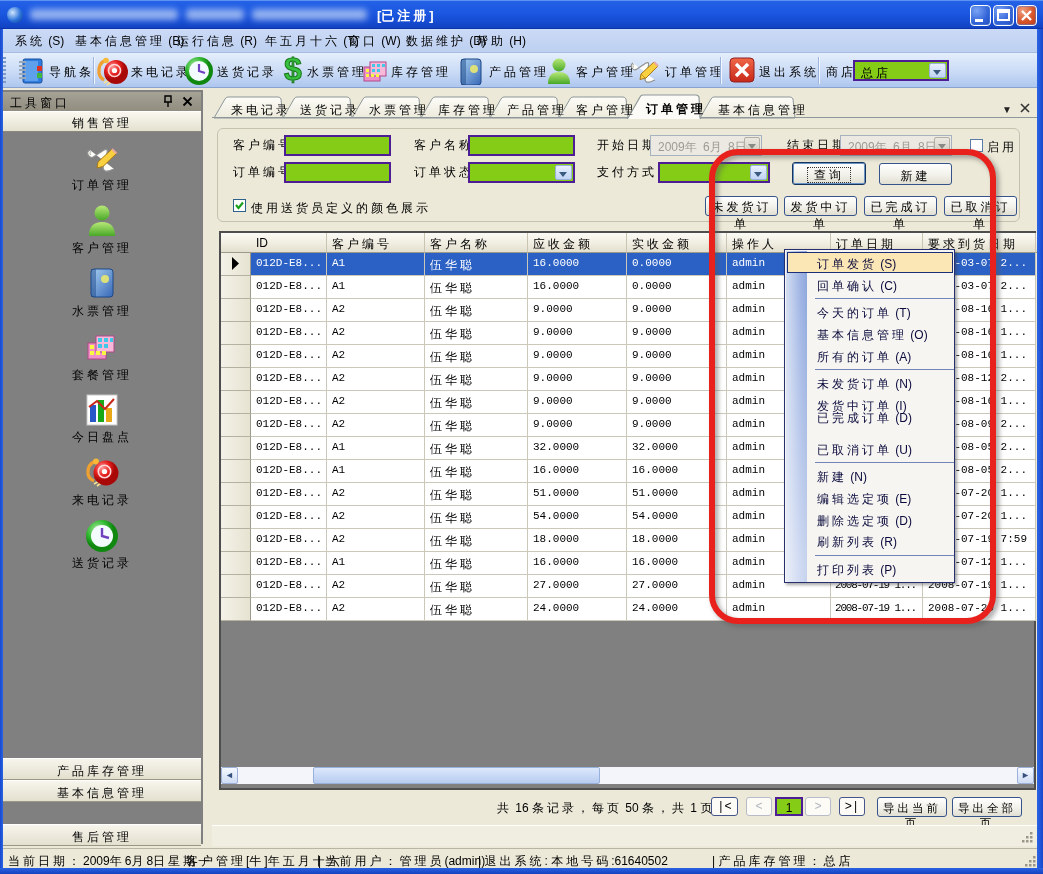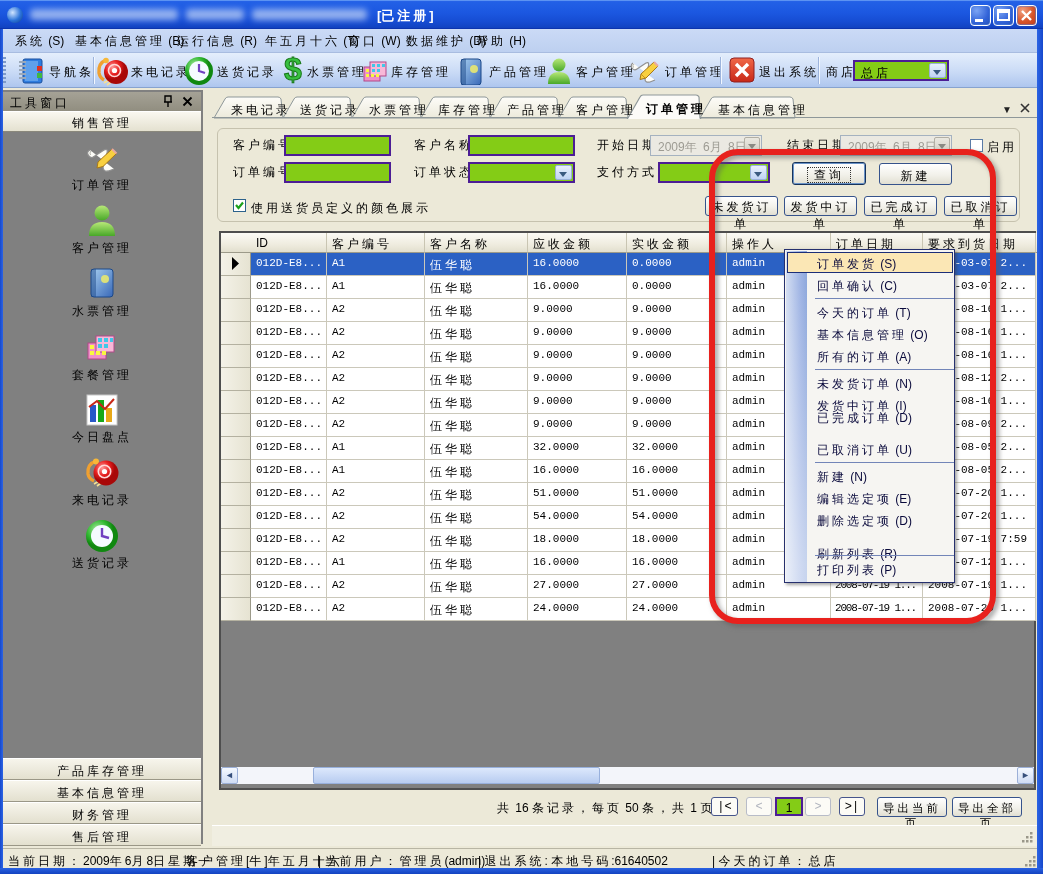--- a/index.html
+++ b/index.html
@@ -295,21 +295,20 @@
 <div class="sbitem" style="top:402px"><span class="cj">来电记录</span></div>
 <svg class="ab" style="left:82px;top:429px" width="34" height="34" viewBox="0 0 34 34">
         <circle cx="17" cy="17" r="16" fill="url(#sgg)"></circle>
         <circle cx="17" cy="17" r="11" fill="#f4fbff"></circle>
         <path d="M17 9 L17 17 L24 19" stroke="#7040c0" stroke-width="2.4" fill="none"></path>
       </svg>
 <div class="sbitem" style="top:465px"><span class="cj">送货记录</span></div>
 
     <div class="sbbar" style="top:668px"><span class="cj">产品库存管理</span></div>
     <div class="sbbar" style="top:690px"><span class="cj">基本信息管理</span></div>
-    <div class="sbbar" style="top:712px"><span class="cj">财务管理</span></div>
     <div class="sbbar" style="top:734px"><span class="cj">售后管理</span></div>
   </div>
   <div class="ab" id="rpanel">
     <svg class="ab" style="left:0;top:2px" width="825" height="27" viewBox="0 0 825 27">
         <defs>
           <linearGradient id="tabg" x1="0" y1="0" x2="0" y2="1">
             <stop offset="0" stop-color="#fdfcf8"></stop>
             <stop offset="1" stop-color="#eceadb"></stop>
           </linearGradient>
         </defs>
@@ -559,21 +558,21 @@
           <rect x="5" y="9" width="2.5" height="2.5"></rect>
           <rect x="1" y="9" width="2.5" height="2.5"></rect>
         </g>
       </svg>
     </div>
   <div class="ab" id="statusbar">
       <span class="ab" style="left:8px;top:4px"><span class="cj">当前日期：</span>2009<span class="cj">年</span>6<span class="cj">月</span>8<span class="cj">日星期一</span></span>
       <span class="ab" style="left:186px;top:4px"><span class="cj">客户管理</span>[<span class="cj">牛</span>]<span class="cj">年五月十六</span></span>
       <span class="ab" style="left:318px;top:4px">| <span class="cj">当前用户：管理员</span>(admin)</span>
       <span class="ab" style="left:478px;top:4px">| <span class="cj">退出系统</span>: <span class="cj">本地号码</span>:61640502</span>
-      <span class="ab" style="left:712px;top:4px">| <span class="cj">今天的订单：总店</span></span>
+      <span class="ab" style="left:712px;top:4px">| <span class="cj">产品库存管理：总店</span></span>
       <svg style="position:absolute;right:3px;bottom:2px" width="13" height="13">
         <g fill="#9a978a">
           <rect x="9" y="1" width="2.5" height="2.5"></rect>
           <rect x="9" y="5" width="2.5" height="2.5"></rect>
           <rect x="9" y="9" width="2.5" height="2.5"></rect>
           <rect x="5" y="5" width="2.5" height="2.5"></rect>
           <rect x="5" y="9" width="2.5" height="2.5"></rect>
           <rect x="1" y="9" width="2.5" height="2.5"></rect>
         </g>
       </svg>
@@ -595,21 +594,21 @@
 <div class="mitem" style="top:99px"><span class="cj">所有的订单</span> (A)</div>
 <div class="msep" style="top:119px"></div>
 <div class="mitem" style="top:126px"><span class="cj">未发货订单</span> (N)</div>
 <div class="mitem" style="top:148px"><span class="cj">发货中订单</span> (I)</div>
 <div class="mitem" style="top:160px"><span class="cj">已完成订单</span> (D)</div>
 <div class="mitem" style="top:192px"><span class="cj">已取消订单</span> (U)</div>
 <div class="msep" style="top:212px"></div>
 <div class="mitem" style="top:219px"><span class="cj">新建</span> (N)</div>
 <div class="mitem" style="top:241px"><span class="cj">编辑选定项</span> (E)</div>
 <div class="mitem" style="top:263px"><span class="cj">删除选定项</span> (D)</div>
-<div class="mitem" style="top:296px"><span class="cj">刷新列表</span> (R)</div>
+<div class="mitem" style="top:284px"><span class="cj">刷新列表</span> (R)</div>
 <div class="msep" style="top:305px"></div>
 <div class="mitem" style="top:312px"><span class="cj">打印列表</span> (P)</div>
 
 </div>
 
 <svg class="ab" id="redrect" width="320" height="500" style="left:690px;top:133px" viewBox="0 0 320 500">
 <rect x="22" y="19" width="281" height="469" rx="26" fill="none" stroke="#e8211d" stroke-width="6" filter="drop-shadow(3px 3px 2.5px rgba(90,90,90,.55))"></rect>
 </svg>
 
 </body></html>

